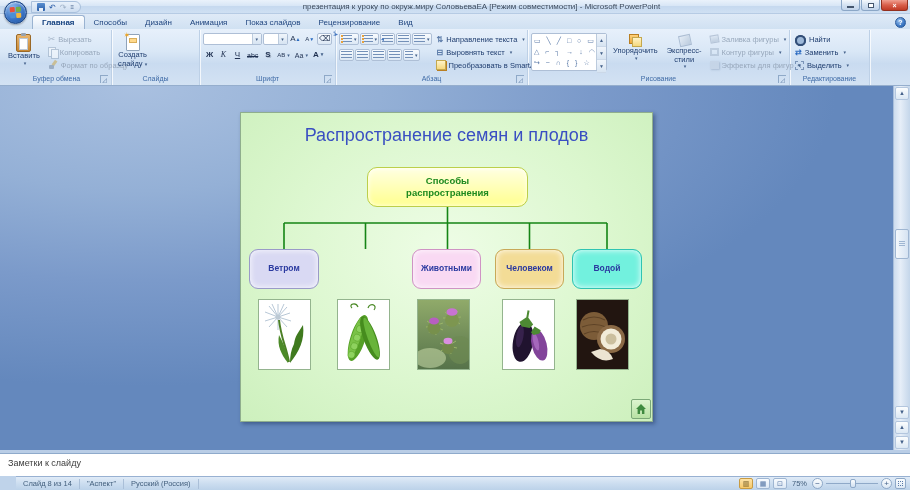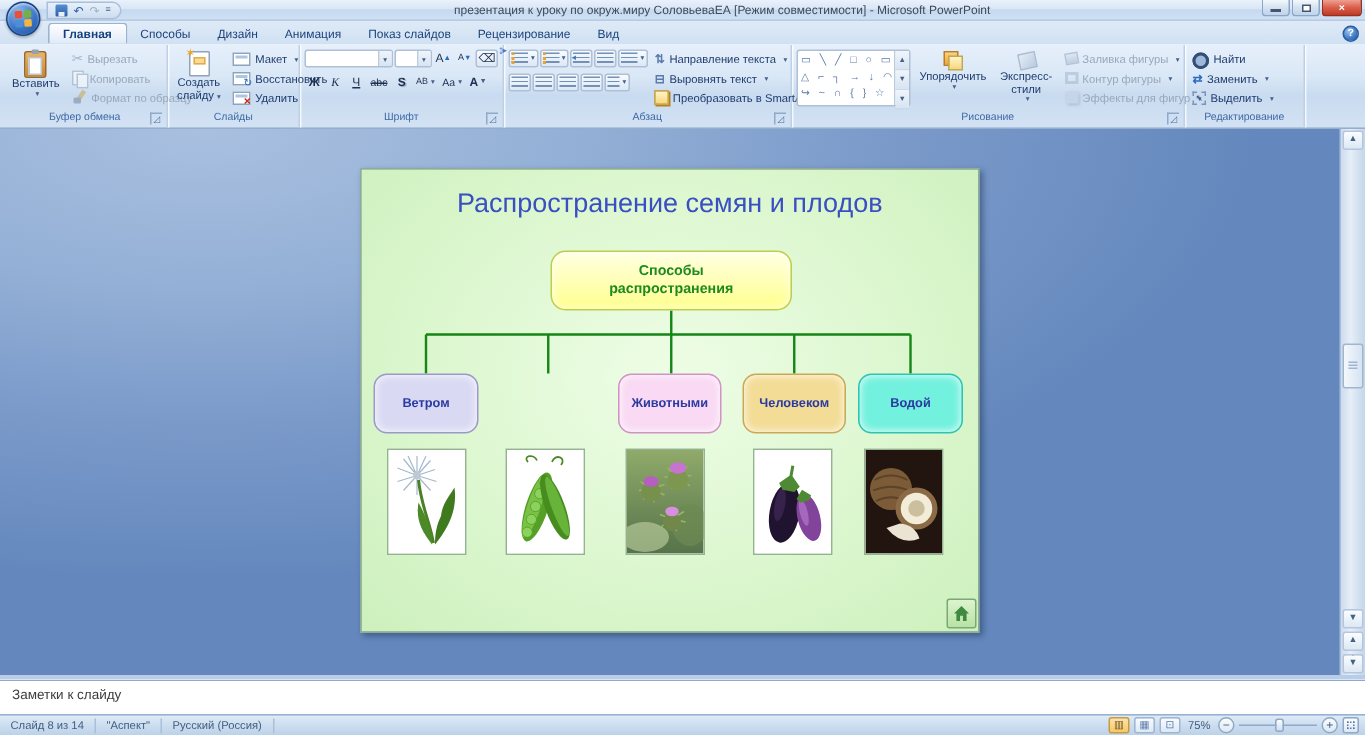--- a/index.html
+++ b/index.html
@@ -115,21 +115,21 @@
   .vscroll { position:absolute; right:0; top:0; width:17px; height:100%; background:linear-gradient(to right,#cddcee,#e6eef8 40%,#c4d6ea); border-left:1px solid #a8bedb; display:flex; flex-direction:column; }
   .sbtn { height:13px; background:linear-gradient(#fbfdfe,#dce8f4); border:1px solid #b3c6de; border-radius:2px; margin:1px; font-size:6px; color:#44618a; text-align:center; line-height:11px; flex:none; }
   .sb-track { flex:1; position:relative; }
   .sb-thumb { position:absolute; left:1px; right:1px; top:42%; height:30px; background:linear-gradient(to right,#f4f8fc,#d6e3f2); border:1px solid #9fb6d2; border-radius:2px; }
   .sb-thumb::after { content:""; position:absolute; left:3px; right:3px; top:13px; height:1px; background:#9fb6d2; box-shadow:0 2px 0 #9fb6d2,0 -2px 0 #9fb6d2; }
 
   
   .notes { height:26px; background:#fff; border-top:3px solid #b9cde6; box-shadow:inset 0 1px 0 #8eaacb; padding:5px 8px; font-size:9px; color:#3c3c3c; }
 
   
-  .statusbar { height:14px; background:linear-gradient(#e0ebf7,#cadcef 55%,#bcd2e9); border-top:1px solid #98b1d2; display:flex; align-items:center; font-size:7.5px; color:#44607e; }
+  .statusbar { height:14px; background:linear-gradient(#e0ebf7,#cadcef 55%,#bcd2e9); border-top:1px solid #98b1d2; display:flex; align-items:center; font-size:7.5px; color:#44607e;margin-left:16px; }
   .st-cell { padding:0 7px; border-right:1px solid #aabfd8; height:10px; line-height:10px; }
   .st-right { margin-left:auto; display:flex; align-items:center; gap:3px; padding-right:4px; }
   .viewbtn { width:14px; height:11px; border:1px solid #9fb6d2; border-radius:2px; background:linear-gradient(#f8fbfe,#dce8f5); font-size:7px; color:#5a7aa8; text-align:center; line-height:10px; }
   .viewbtn.active { background:linear-gradient(#fde3a7,#f6c868); border-color:#c89b42; color:#6a5420; }
   .zoomlabel { font-size:7.5px; color:#44607e; margin:0 2px; }
   .zbtn { width:11px; height:11px; border-radius:50%; border:1px solid #8fa9c8; background:linear-gradient(#fbfdfe,#dce8f4); color:#44618a; font-size:8px; line-height:9px; text-align:center; }
   .zslider { width:52px; height:11px; position:relative; }
   .zslider .trk { position:absolute; left:0; right:0; top:5px; height:1px; background:#8fa9c8; }
   .zslider .tick { position:absolute; left:50%; top:2px; width:1px; height:7px; background:#8fa9c8; }
   .zslider .th { position:absolute; left:24px; top:1px; width:6px; height:9px; background:linear-gradient(#fbfdfe,#d0dff0); border:1px solid #8fa9c8; border-radius:2px; }
@@ -205,34 +205,20 @@
       </div>
       <div class="g-label"><span>Буфер обмена</span><span class="launcher">◿</span></div>
     </div>
 
     <div class="group" style="width:88px">
       <div class="g-body">
         <div class="bigbtn">
           <span class="i i-newslide"></span>
           <span>Создать</span>
           <span><span>слайду</span><span class="dd"></span></span>
-        </div>
-        <div class="smallcol">
-          <div class="smallbtn dd">
-              <span class="i i-slide"></span>
-              <span>Макет</span>
-            </div>
-          <div class="smallbtn">
-              <span class="i i-slide i-reset"></span>
-              <span>Восстановить</span>
-            </div>
-          <div class="smallbtn">
-              <span class="i i-slide i-del"></span>
-              <span>Удалить</span>
-            </div>
         </div>
       </div>
       <div class="g-label"><span>Слайды</span></div>
     </div>
 
     <div class="group" style="width:136px">
       <div style="display:flex; flex-direction:column; gap:2px; flex:1">
         <div class="rowbar">
           <div class="combo" style="width:62px">
               <span class="ar">▾</span>

